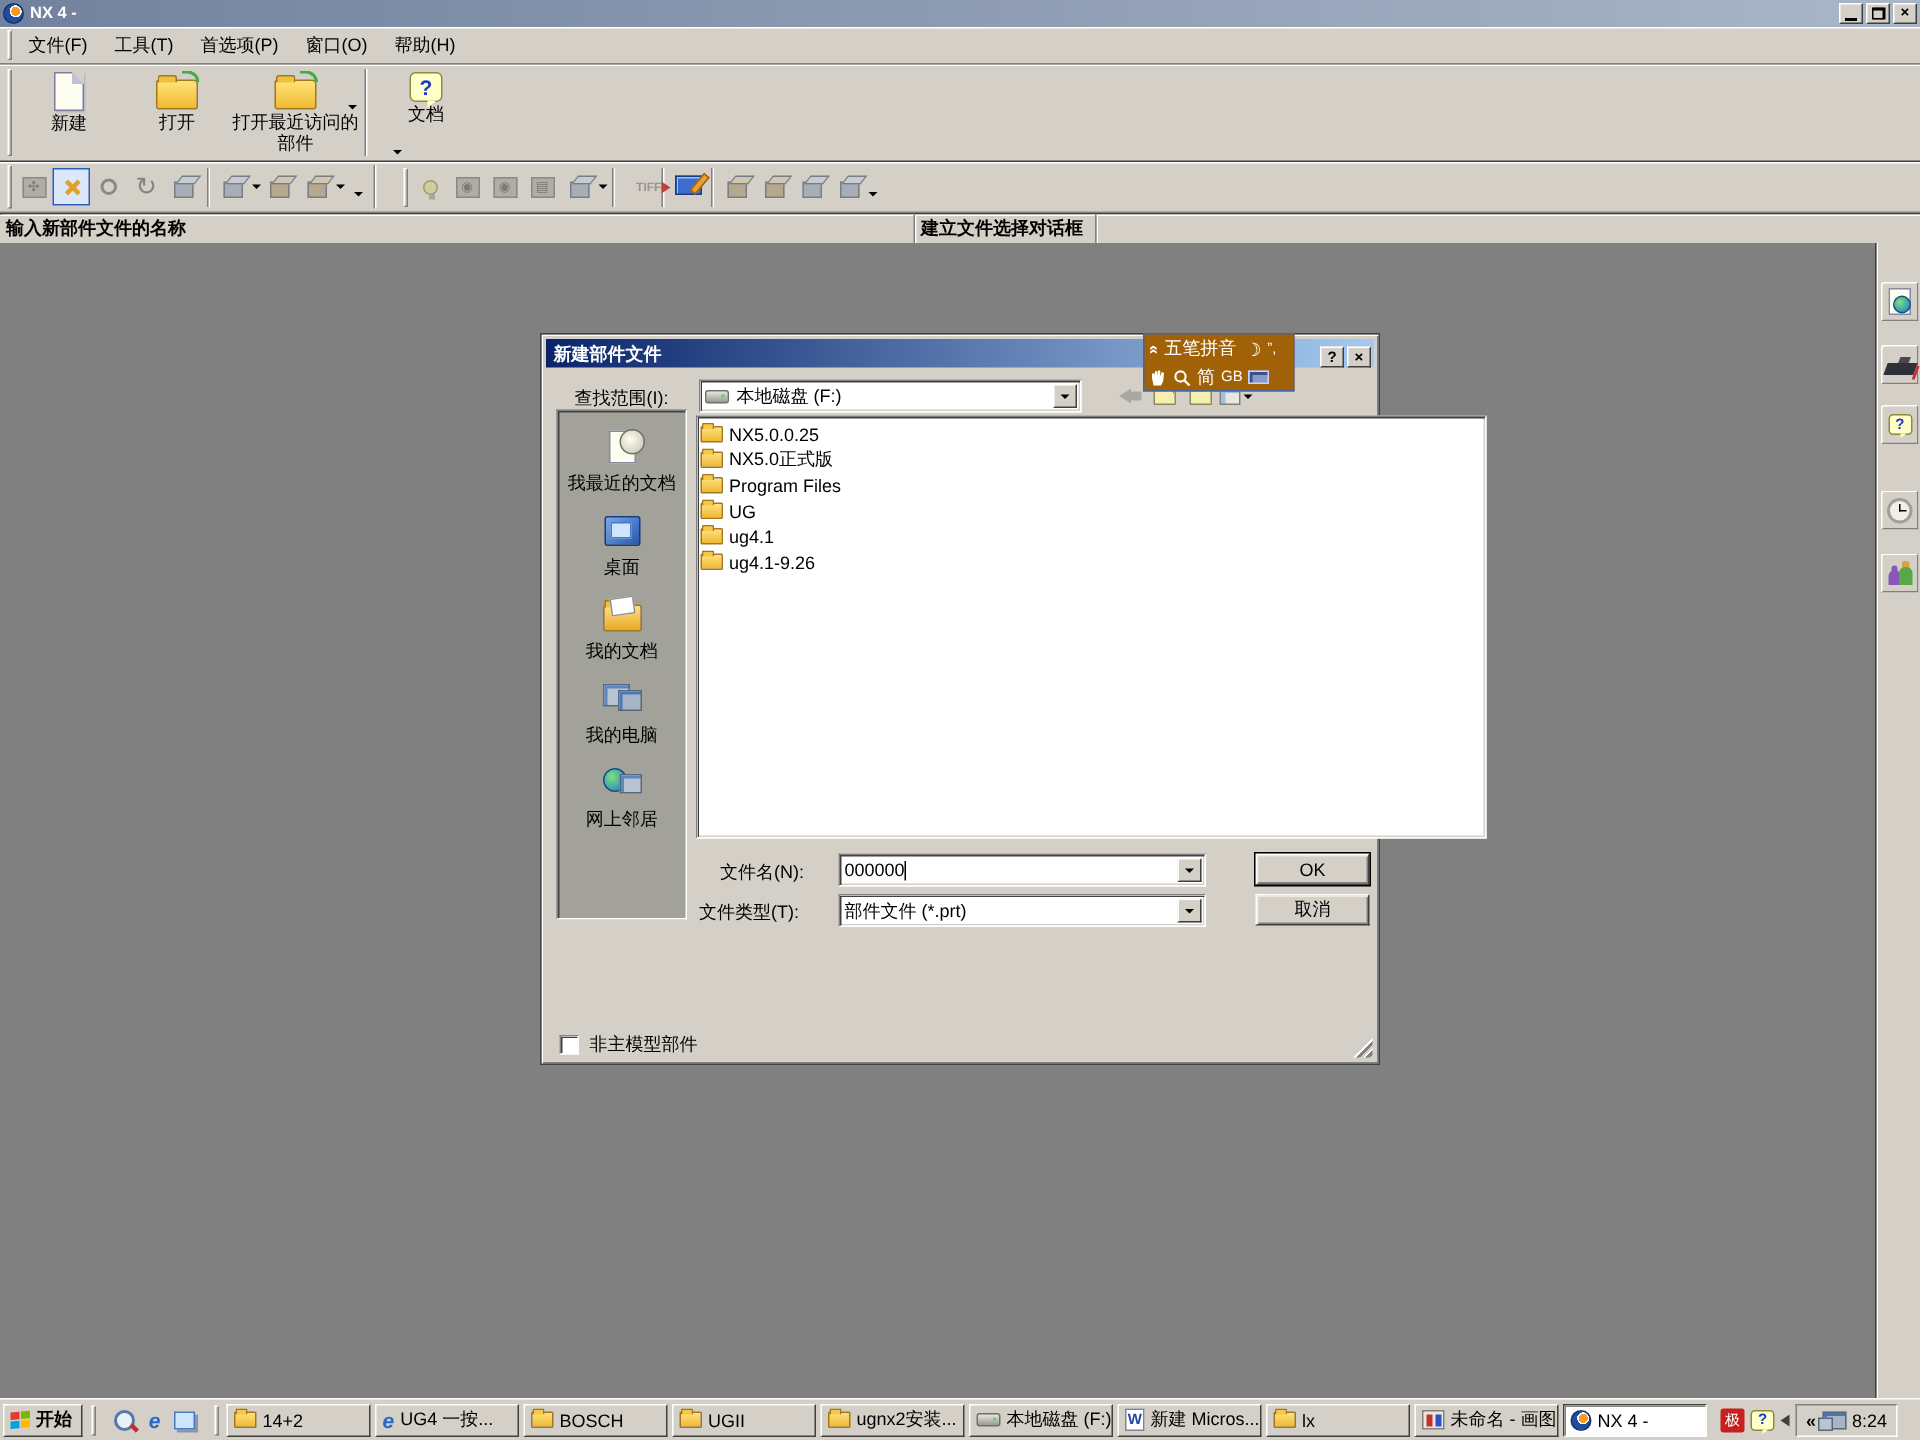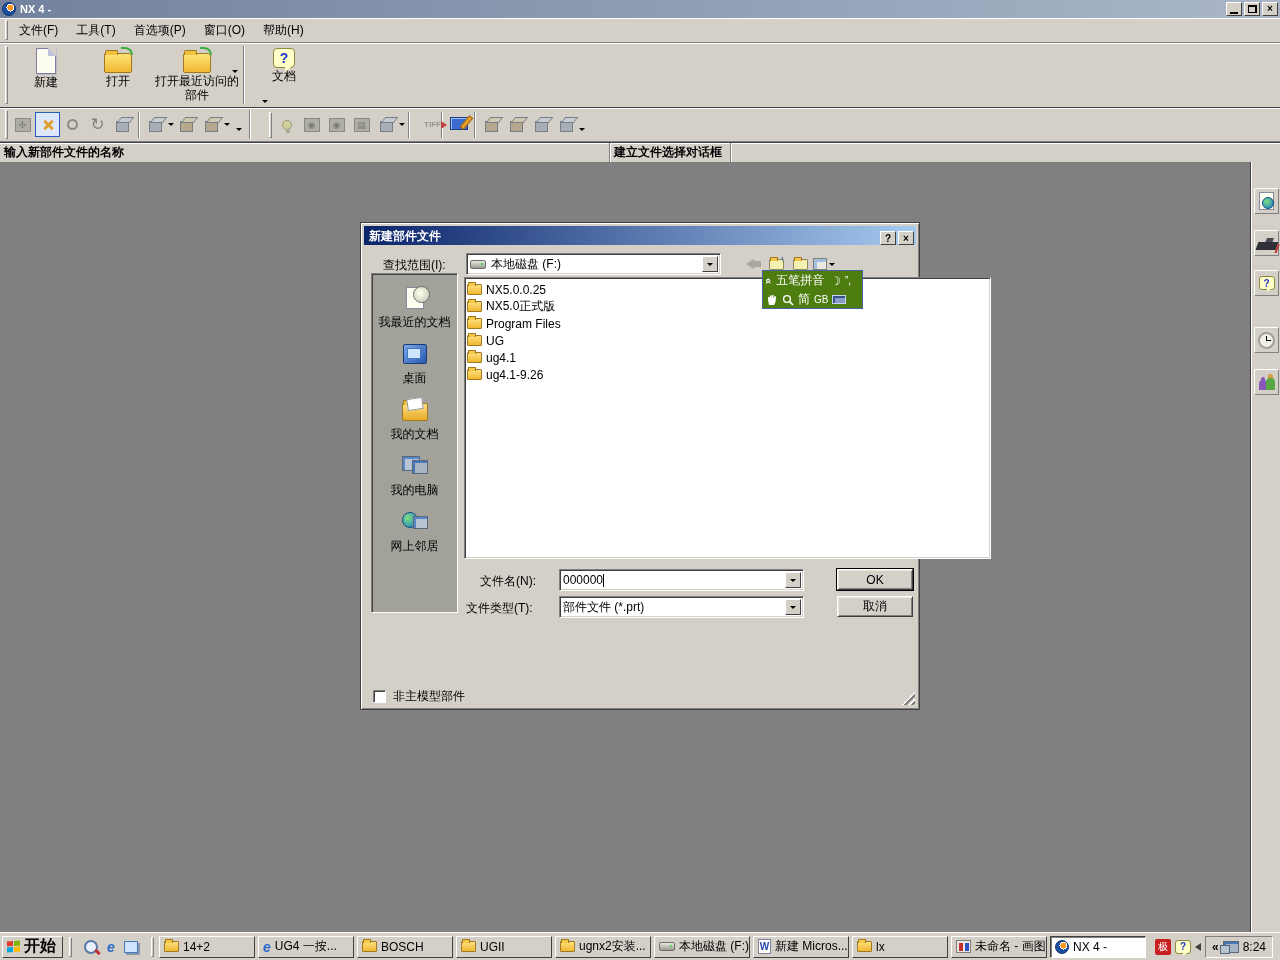--- a/index.html
+++ b/index.html
@@ -133,29 +133,29 @@
   .groupbox { position:absolute; left:15px; top:405px; width:143px; height:55px; border:1px solid; border-color:#808080 #fff #fff #808080; box-shadow: inset 1px 1px 0 #fff, inset -1px -1px 0 #808080; }
   .groupbox .legend { position:absolute; top:-8px; left:8px; background:#d4d0c8; padding:0 3px; font-size:12px; }
   .radio-row { display:flex; align-items:center; gap:5px; margin:4px 0 0 8px; }
   .radio { width:12px; height:12px; border-radius:50%; background:#fff; border:1px solid; border-color:#808080 #fff #fff #808080; box-shadow: inset 1px 1px 0 #404040; position:relative; flex:none; }
   .radio.checked::after { content:""; position:absolute; left:3px; top:3px; width:4px; height:4px; border-radius:50%; background:#000; }
   .checkbox { width:13px; height:13px; background:#fff; border:1px solid; border-color:#808080 #fff #fff #808080; box-shadow: inset 1px 1px 0 #404040; flex:none; }
   .resize-grip { position:absolute; right:4px; bottom:4px; width:13px; height:13px; background:
      linear-gradient(135deg, transparent 0 50%, #fff 50% 57%, #808080 57% 68%, transparent 68% 75%, #fff 75% 82%, #808080 82% 93%, transparent 93%); }
 
   
-  .imebar { position:absolute; left:762px; top:222px; width:101px; height:39px; background:#4d7c0f; border:1px solid #4a62a0; z-index:50; color:#fff; font-size:12px;margin-top:48px; }
+  .imebar { position:absolute; left:762px; top:222px; width:101px; height:39px; background:#a16207; border:1px solid #4a62a0; z-index:50; color:#fff; font-size:12px; }
   .imerow { height:19px; display:flex; align-items:center; padding:0 3px; gap:4px; }
   .ime-chev { transform:rotate(90deg); font-weight:bold; font-size:11px; display:inline-block; }
   .mini-kbd { width:14px; height:9px; background:#8a9ac8; border:1px solid #c8d4f0; box-shadow: inset 2px 2px 0 #38508c; }
   .hand-svg, .mag-svg { display:block; }
 
   
   .taskbar { height:28px; background:#d4d0c8; border-top:1px solid #fff; display:flex; align-items:center; padding:2px 2px; gap:3px; }
-  .startbtn { height:22px; padding:0 6px 0 4px; display:flex; align-items:center; gap:3px; font-weight:bold; font-size:16px; flex:none; }
+  .startbtn { height:22px; padding:0 6px 0 4px; display:flex; align-items:center; gap:3px; font-weight:bold; font-size:12px; flex:none; }
   .winflag { width:14px; height:12px; display:grid; grid-template-columns:6px 6px; grid-template-rows:5px 5px; gap:1px; transform:skewY(-5deg); }
   .winflag i { display:block; } .winflag i:nth-child(1){background:#e03c31} .winflag i:nth-child(2){background:#7db700} .winflag i:nth-child(3){background:#00a3e0} .winflag i:nth-child(4){background:#ffb900}
   .quicklaunch { display:flex; align-items:center; gap:4px; padding:0 6px; flex:none; }
   .ql-ic { width:16px; height:16px; display:flex; align-items:center; justify-content:center; }
   .viewer-ic { width:14px; height:14px; border-radius:50%; border:2px solid #5878a8; position:relative; background:#e8f0f8; }
   .viewer-ic::after { content:""; position:absolute; right:-3px; bottom:-3px; width:3px; height:6px; background:#c03030; transform:rotate(-45deg); }
   .ie-ic { color:#2868c8; font-weight:bold; font-style:italic; font-size:14px; line-height:1; position:relative; }
   .showdesk-ic { width:14px; height:12px; background:#cfe4ff; border:1px solid #4878c0; box-shadow:2px 2px 0 #8898a8; }
   .taskbtn { height:22px; flex:1 1 92px; max-width:96px; display:flex; align-items:center; gap:4px; padding:0 4px; font-size:12px; overflow:hidden; white-space:nowrap; }
   .taskbtn.active { background:#ffffff; border-color:#404040 #fff #fff #404040; box-shadow: inset 1px 1px 0 #808080; font-weight:normal; }

